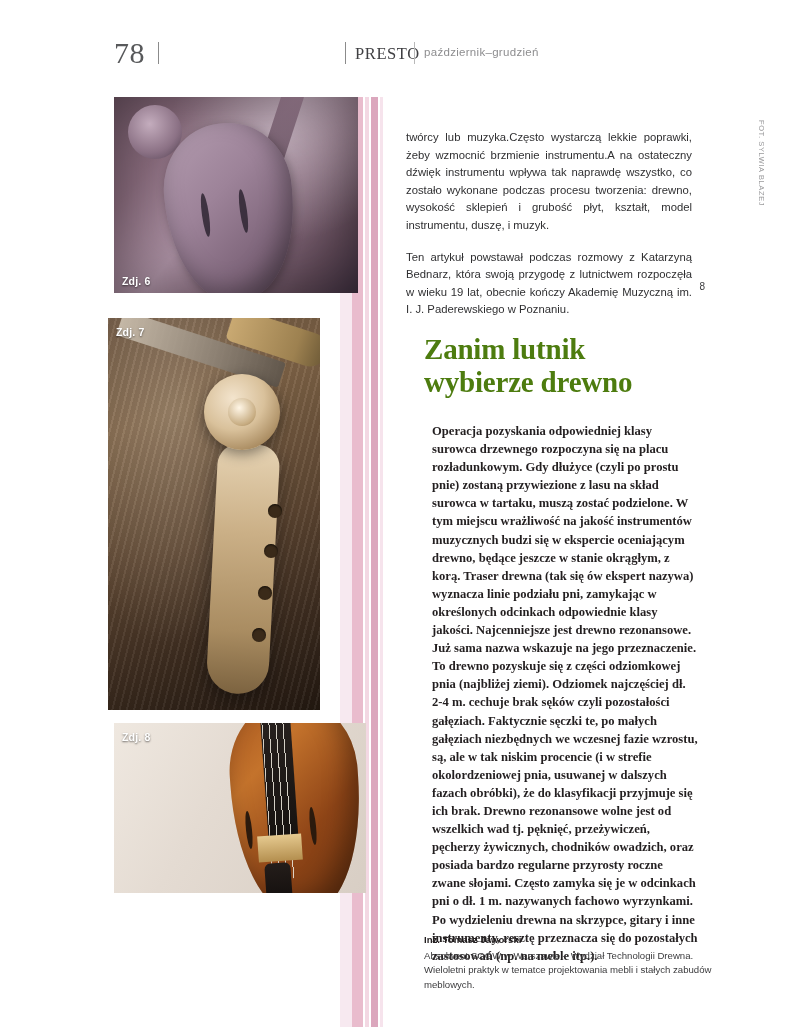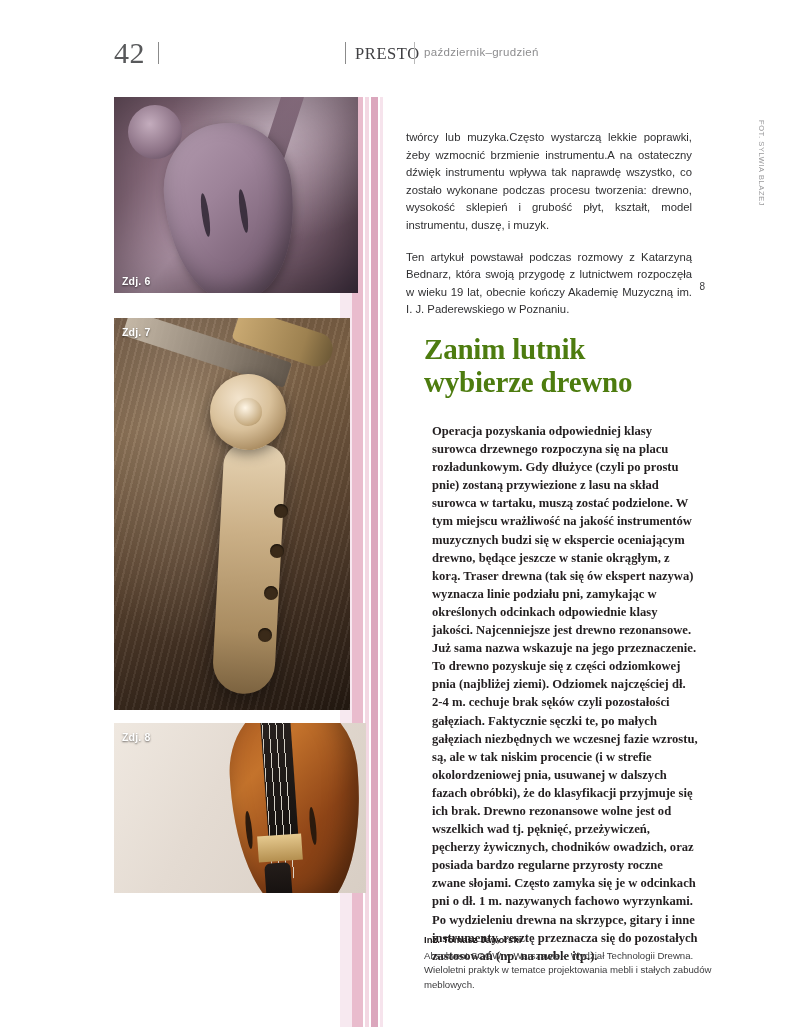--- a/index.html
+++ b/index.html
@@ -167,21 +167,21 @@
   #photo6 .neck {
     position: absolute;
     left: 150px; top: -6px; width: 22px; height: 120px;
     background: linear-gradient(180deg, #7b6072, #574352);
     transform: rotate(18deg);
     opacity: .8;
   }
 
   
   #photo7 {
-    left: 114px; top: 318px; width: 236px; height: 392px;
+    left: 108px; top: 318px; width: 212px; height: 392px;
     background:
       radial-gradient(ellipse at 30% 25%, rgba(255,240,220,.22) 0%, rgba(0,0,0,0) 55%),
       linear-gradient(160deg, #6d5540 0%, #7d6246 25%, #5d4632 55%, #3a2a1e 80%, #221810 100%);
   }
   #photo7 .bench {
     position: absolute; inset: 0;
     background: repeating-linear-gradient(104deg,
       rgba(255,255,255,.05) 0px, rgba(255,255,255,.05) 2px,
       rgba(0,0,0,.06) 2px, rgba(0,0,0,.06) 7px);
   }
@@ -364,21 +364,21 @@
     transform-origin: left top;
     white-space: nowrap;
   }
 </style>
 </head>
 <body>
 
 <div class="page">
 
   <div class="header">
-    <div class="folio">42</div>
+    <div class="folio">78</div>
     <div class="header-rule"></div>
     <div class="header-rule2"></div>
     <div class="brand">PRESTO</div>
     <div class="header-rule3"></div>
     <div class="issue">październik–grudzień</div>
   </div>
 
   <div class="band-light"></div>
   <div class="band b1"></div>
   <div class="band b2"></div>

